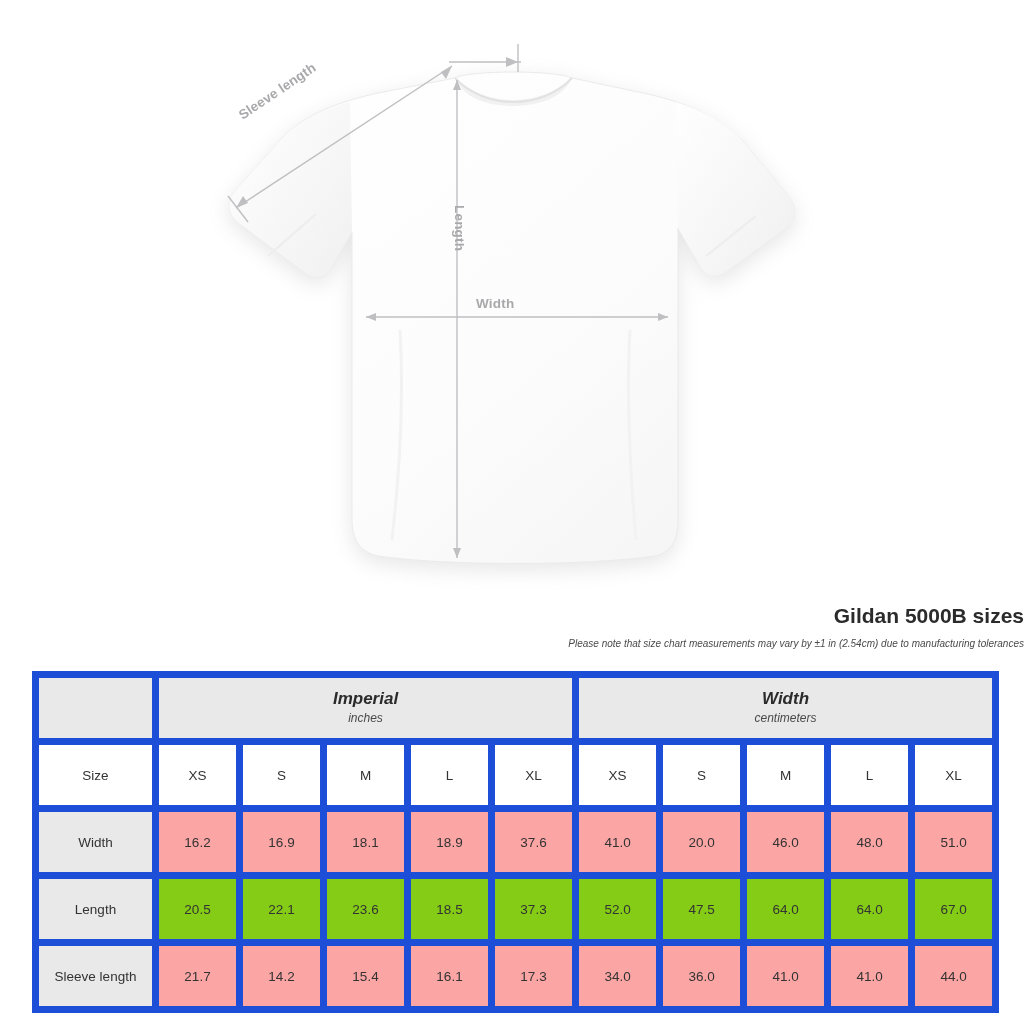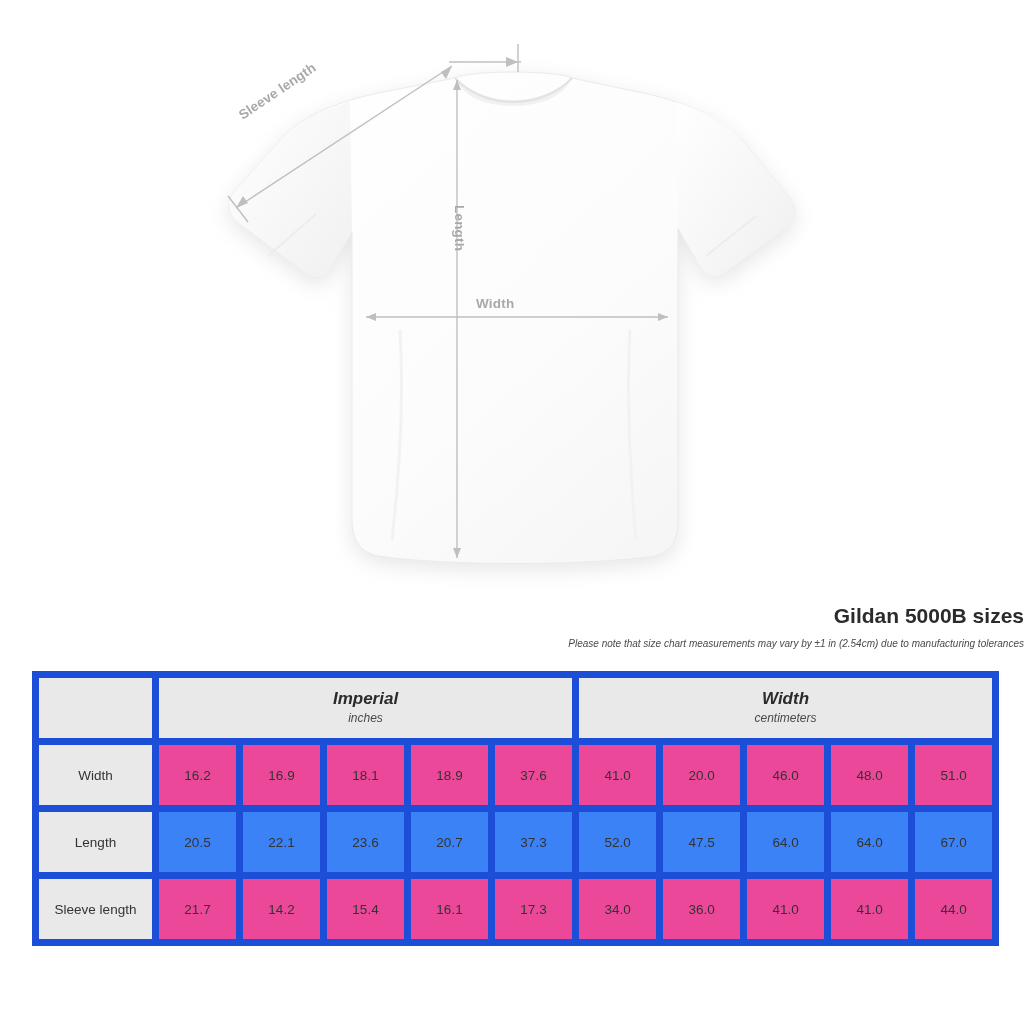--- a/index.html
+++ b/index.html
@@ -122,27 +122,27 @@
     background: #ffffff;
     font-weight: bold;
     font-size: 13.5px;
   }
   .row-head {
     background: #e9e9e9;
     font-weight: bold;
     font-size: 13.5px;
   }
   tr.shaded td {
-    background: #ec4899;
+    background: #fca5a5;
   }
   tr.shaded td.row-head {
     background: #e9e9e9;
   }
   tr.plain td {
-    background: #3b82f6;
+    background: #84cc16;
   }
   tr.plain td.row-head {
     background: #e9e9e9;
   }
   .c-size { width: 120px; }
   .c-val  { width: 84px; }
 </style>
 </head>
 <body>
 
@@ -254,41 +254,54 @@
         <td class="corner-cell"></td>
         <td class="unit-head" colspan="5">
           <span class="unit-name">Imperial</span>
           <span class="unit-sub">inches</span>
         </td>
         <td class="unit-head" colspan="5">
           <span class="unit-name">Width</span>
           <span class="unit-sub">centimeters</span>
         </td>
       </tr>
+      <tr>
+        <td class="col-head">Size</td>
+        <td class="col-head">XS</td>
+        <td class="col-head">S</td>
+        <td class="col-head">M</td>
+        <td class="col-head">L</td>
+        <td class="col-head">XL</td>
+        <td class="col-head">XS</td>
+        <td class="col-head">S</td>
+        <td class="col-head">M</td>
+        <td class="col-head">L</td>
+        <td class="col-head">XL</td>
+      </tr>
     </thead>
     <tbody>
       <tr class="shaded">
         <td class="row-head">Width</td>
         <td>16.2</td>
         <td>16.9</td>
         <td>18.1</td>
         <td>18.9</td>
         <td>37.6</td>
         <td>41.0</td>
         <td>20.0</td>
         <td>46.0</td>
         <td>48.0</td>
         <td>51.0</td>
       </tr>
       <tr class="plain">
         <td class="row-head">Length</td>
         <td>20.5</td>
         <td>22.1</td>
         <td>23.6</td>
-        <td>20.7</td>
+        <td>18.5</td>
         <td>37.3</td>
         <td>52.0</td>
         <td>47.5</td>
         <td>64.0</td>
         <td>64.0</td>
         <td>67.0</td>
       </tr>
       <tr class="shaded">
         <td class="row-head">Sleeve length</td>
         <td>21.7</td>

